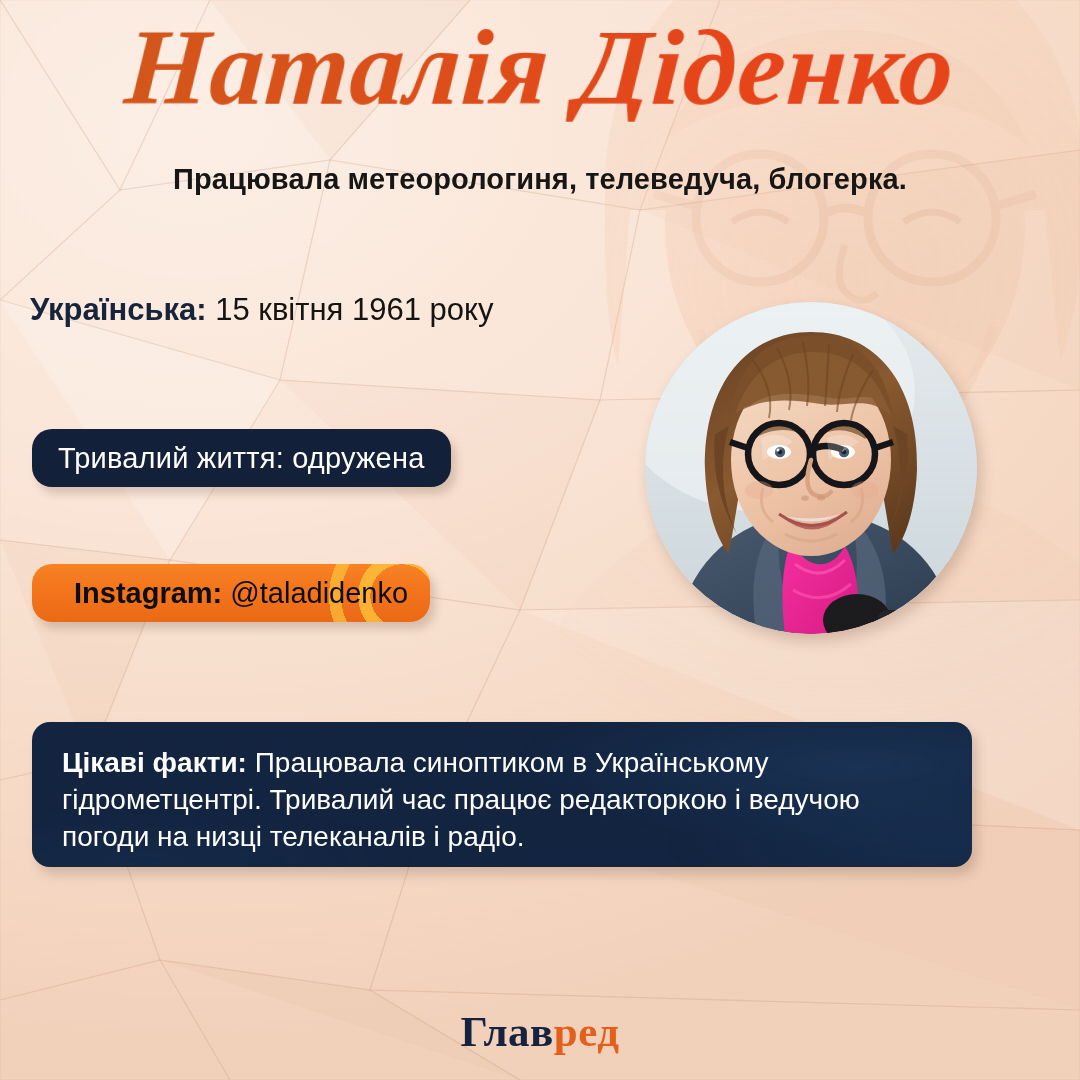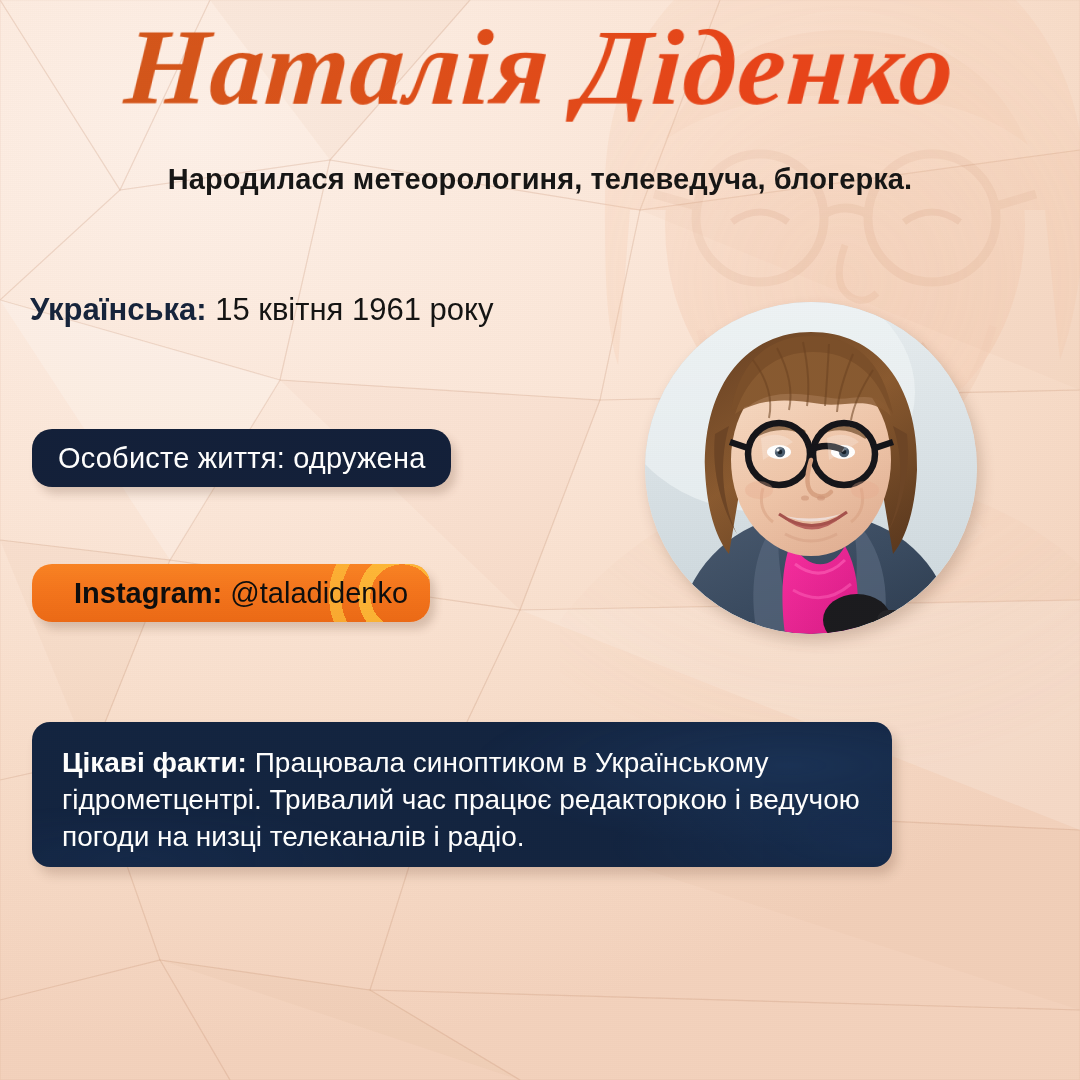--- a/index.html
+++ b/index.html
@@ -153,21 +153,21 @@
     background: #dde4e8;
     box-shadow: 4px 7px 14px rgba(90,55,35,.22);
   }
   .portrait svg { display: block; width: 100%; height: 100%; }
 
   
   .facts {
     position: absolute;
     left: 32px;
     top: 722px;
-    width: 860px;
+    width: 940px;
     height: 145px;
     border-radius: 18px;
     background-color: #122440;
     box-shadow: 5px 8px 11px rgba(90,55,35,.20);
     overflow: hidden;
   }
   .facts .texture {
     position: absolute;
     inset: 0;
     opacity: .55;
@@ -288,28 +288,28 @@
         <path d="M700,330 q38,130 145,136 q108,-6 148,-140" fill="none" stroke="#e9b394" stroke-width="8" opacity=".55"></path>
 
         <path d="M560,620 C640,520 740,478 845,478 C955,478 1055,520 1130,620 L1130,800 L560,800 Z" fill="#eec4ac" opacity=".55"></path>
         <path d="M745,486 q100,92 200,0 l40,44 q-120,118 -280,0 Z" fill="#f6dcca" opacity=".6"></path>
       </g>
     </svg>
   </div>
 
   <div class="title">Наталія Діденко</div>
 
-  <div class="subtitle">Народилася метеорологиня, телеведуча, блогерка.</div>
+  <div class="subtitle">Працювала метеорологиня, телеведуча, блогерка.</div>
 
   <div class="born">
     <span class="k">Українська:</span><span class="v"> 15 квітня 1961 року</span>
   </div>
 
   <div class="pill pill-dark">
-    <span>Особисте життя: одружена</span>
+    <span>Тривалий життя: одружена</span>
   </div>
 
   <div class="pill pill-orange">
     <span class="arcs"></span>
     <span class="label"><span class="k">Instagram:</span><span class="v"> @taladidenko</span></span>
   </div>
 
   <div class="portrait">
     <svg viewBox="0 0 332 332">
       <defs>
@@ -423,15 +423,16 @@
         <path d="M140,232 q26,14 52,0" fill="none" stroke="#d5a083" stroke-width="3" opacity=".5"></path>
       </g>
     </svg>
   </div>
 
   <div class="facts">
     <div class="texture"></div>
     <div class="txt"><span class="k">Цікаві факти:</span><span class="v"> Працювала синоптиком в Українському гідрометцентрі. Тривалий час працює редакторкою і ведучою погоди на низці телеканалів і радіо.</span></div>
   </div>
 
+  <div class="logo"><span class="a">Глав</span><span class="b">ред</span></div>
 
   <div class="bg-noise"></div>
 </div>
 
 </body></html>

